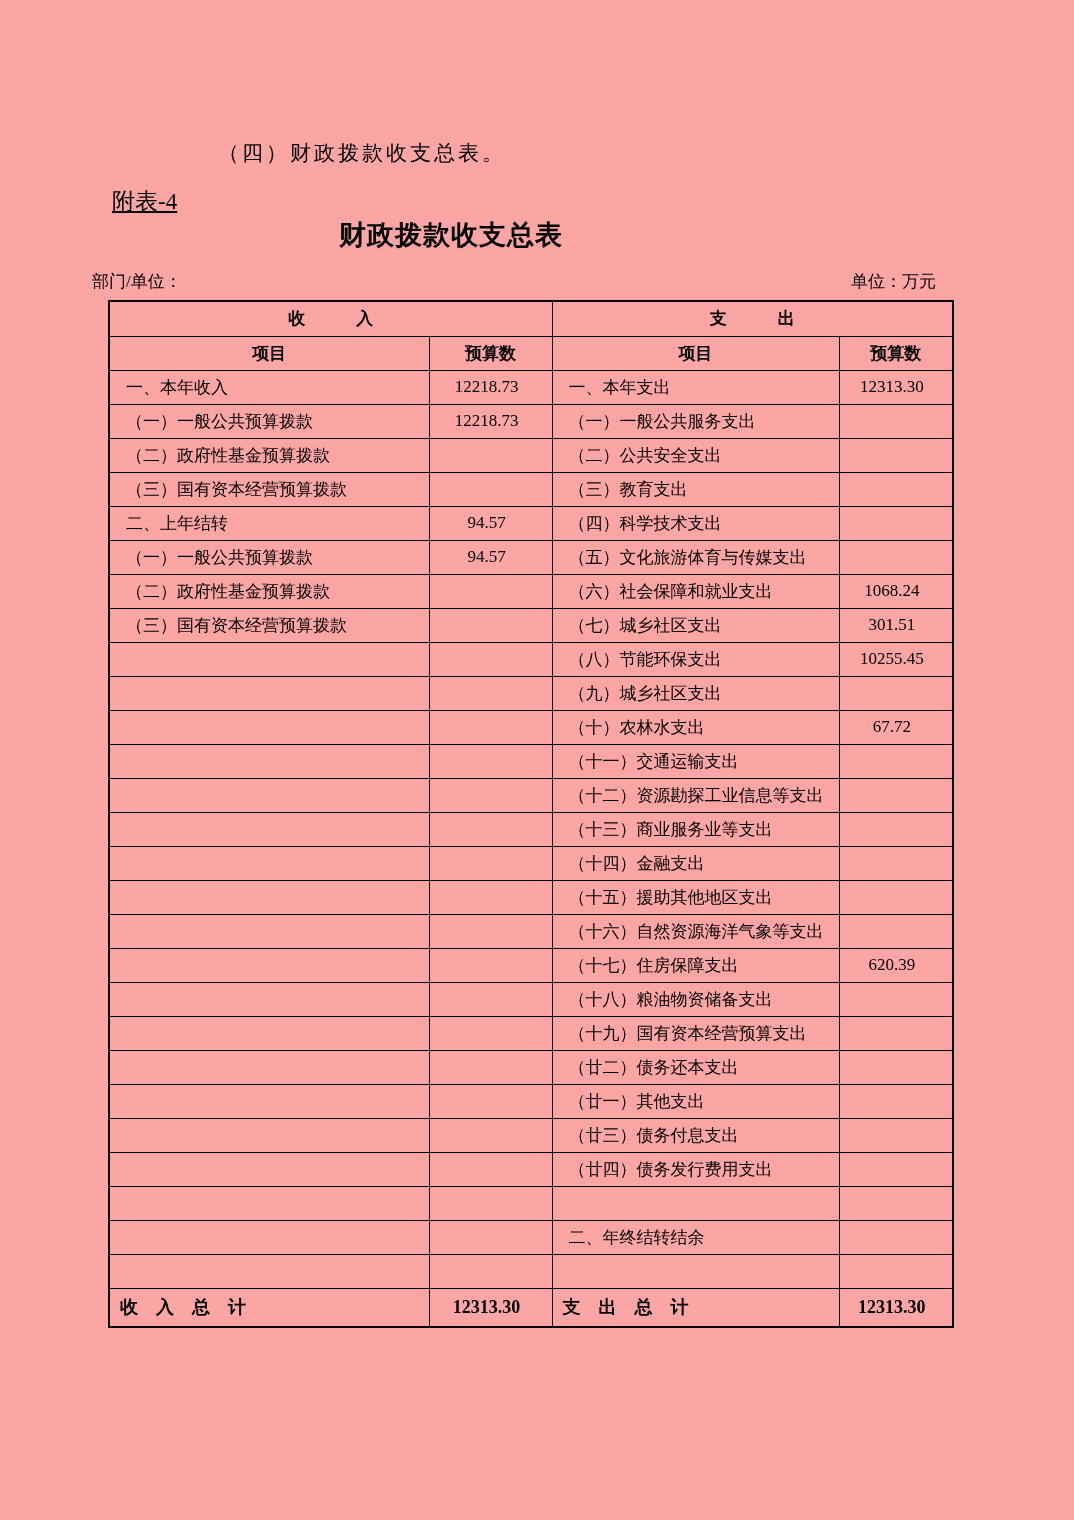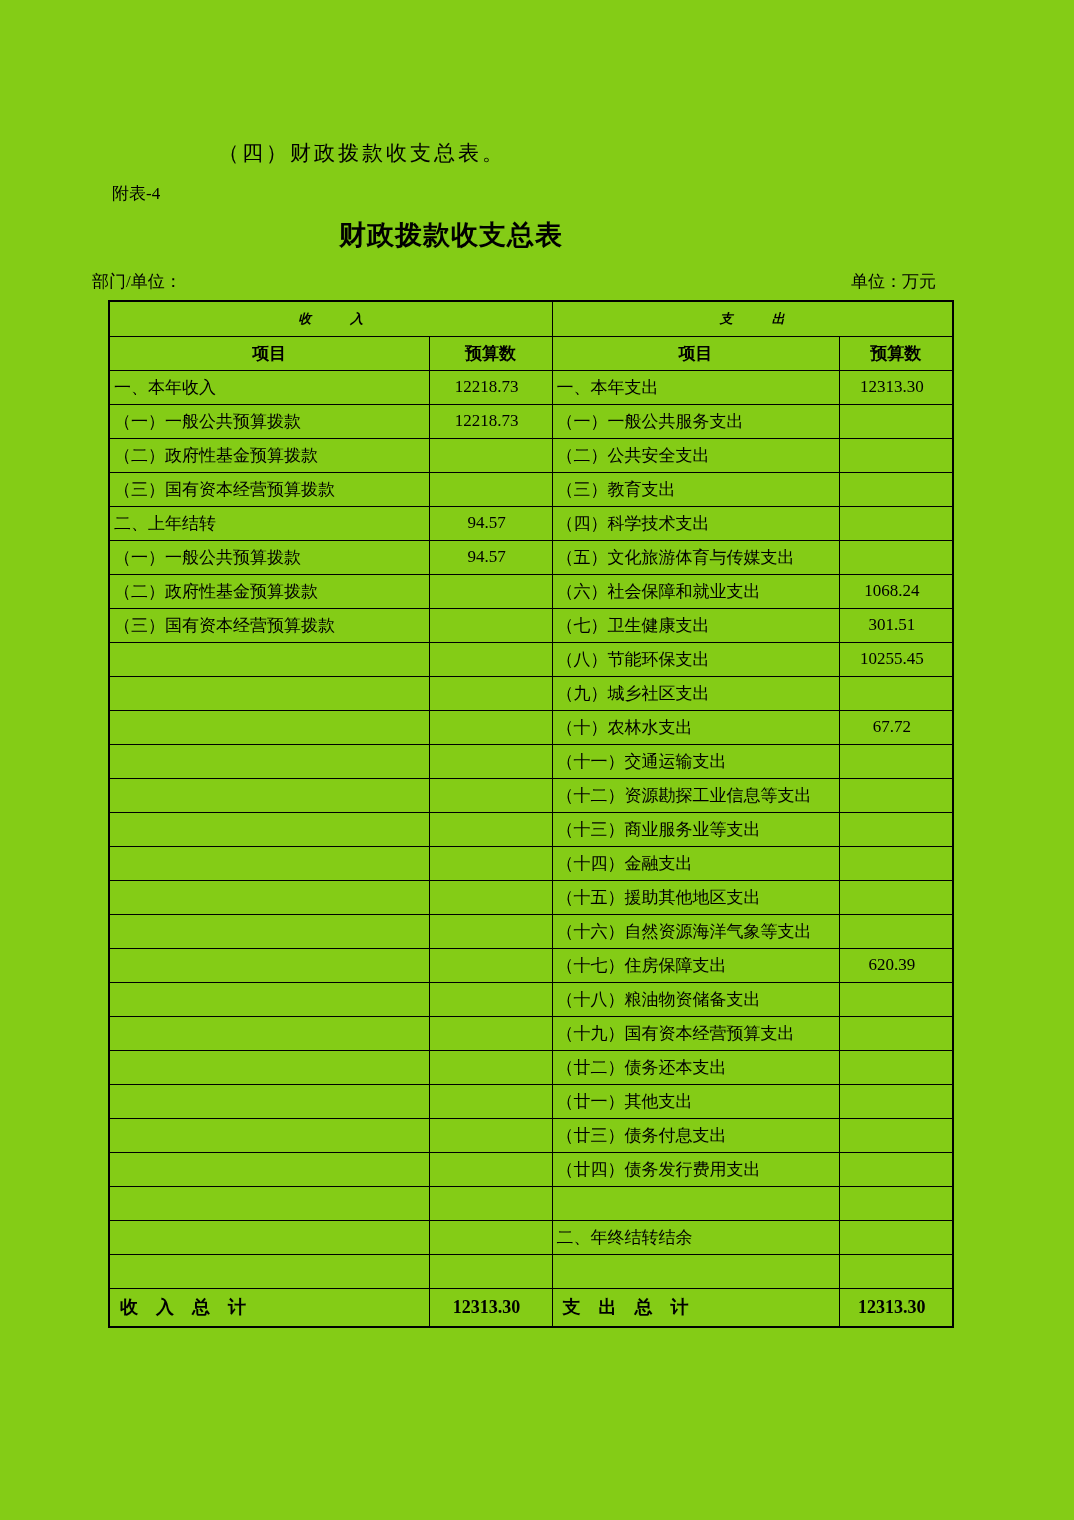--- a/index.html
+++ b/index.html
@@ -2,29 +2,29 @@
 <html><head>
 <meta charset="utf-8">
 <style>
   * { box-sizing: border-box; margin: 0; padding: 0; }
   html, body { background: #ffffff; }
   body {
     width: 1074px; height: 1520px;
     font-family: "Liberation Serif", "DejaVu Serif", serif;
     color: #000;
   }
-  .page { position: relative; width: 1074px; height: 1520px; background: #84cc16; overflow: hidden; }
+  .page { position: relative; width: 1074px; height: 1520px; background: #fca5a5; overflow: hidden; }
 
   .section-heading {
     position: absolute; left: 218px; top: 140px;
     font-size: 21px; letter-spacing: 3px; line-height: 26px;
   }
   .attachment-label {
-    position: absolute; left: 112px; top: 182px;
-    font-size: 17px; line-height: 24px;
+    position: absolute; left: 112px; top: 190px;
+    font-size: 23px; line-height: 24px; text-decoration: underline;
   }
   .doc-title {
     position: absolute; left: 0; top: 218px; width: 902px;
     text-align: center; font-size: 27px; font-weight: bold;
     letter-spacing: 1px; line-height: 34px;
   }
   .meta-row {
     position: absolute; left: 92px; top: 271px; width: 844px;
     display: flex; justify-content: space-between;
     font-size: 17px; line-height: 22px;
@@ -35,27 +35,27 @@
     border-collapse: collapse; table-layout: fixed;
     border: 2px solid #000;
   }
   .budget-table th, .budget-table td {
     border: 1px solid #000;
     font-size: 17px; font-weight: normal;
     overflow: hidden; white-space: nowrap;
     padding: 0;
   }
   .budget-table thead tr.group-header th {
-    height: 35px; font-size: 13px; font-weight: bold; text-align: center; font-style: italic;
+    height: 35px; font-size: 17px; font-weight: bold; text-align: center;
   }
   .budget-table thead tr.col-header th {
     height: 34px; font-size: 17px; font-weight: bold; text-align: center;
   }
   .budget-table tbody td { height: 34px; }
-  .budget-table td.item  { text-align: left;  padding-left: 4px; }
+  .budget-table td.item  { text-align: left;  padding-left: 16px; }
   .budget-table td.value { text-align: center; padding-right: 8px; }
   .budget-table tfoot td { height: 39px; font-weight: bold; font-size: 18px; }
   .budget-table tfoot td.item  { padding-left: 10px; }
   .budget-table tfoot td.value { padding-right: 8px; }
 </style>
 </head>
 <body>
 
 <div class="page">
 
@@ -128,21 +128,21 @@
         </tr>
         <tr>
           <td class="item">（二）政府性基金预算拨款</td>
           <td class="value"></td>
           <td class="item">（六）社会保障和就业支出</td>
           <td class="value">1068.24</td>
         </tr>
         <tr>
           <td class="item">（三）国有资本经营预算拨款</td>
           <td class="value"></td>
-          <td class="item">（七）卫生健康支出</td>
+          <td class="item">（七）城乡社区支出</td>
           <td class="value">301.51</td>
         </tr>
         <tr>
           <td class="item"></td>
           <td class="value"></td>
           <td class="item">（八）节能环保支出</td>
           <td class="value">10255.45</td>
         </tr>
         <tr>
           <td class="item"></td>

